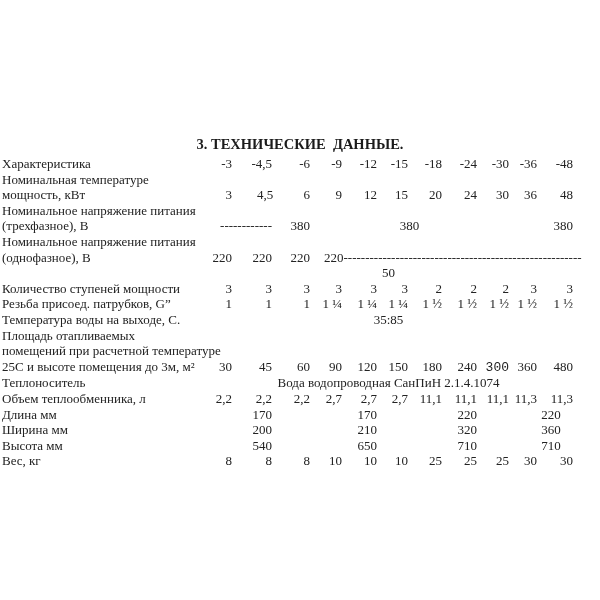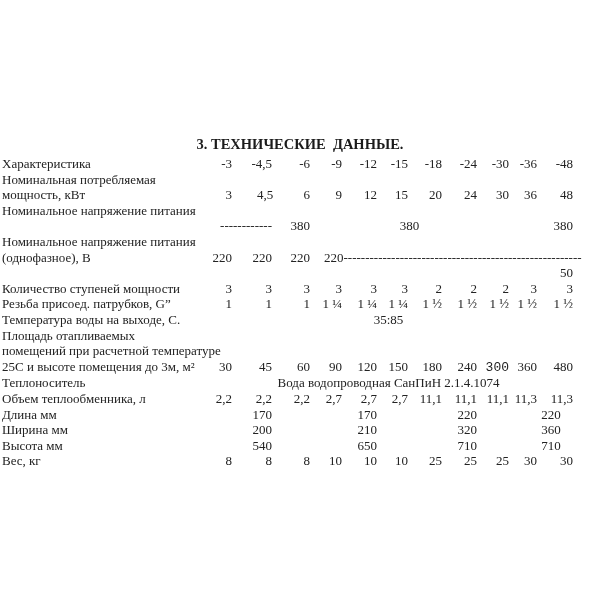--- a/index.html
+++ b/index.html
@@ -58,57 +58,58 @@
         <div class="tcell" style="grid-column: 5;">-9</div>
         <div class="tcell" style="grid-column: 6;">-12</div>
         <div class="tcell" style="grid-column: 7;">-15</div>
         <div class="tcell" style="grid-column: 8;">-18</div>
         <div class="tcell" style="grid-column: 9;">-24</div>
         <div class="tcell" style="grid-column: 10;">-30</div>
         <div class="tcell" style="grid-column: 11;">-36</div>
         <div class="tcell" style="grid-column: 12;">-48</div>
       </div>
       <div class="trow">
-        <div class="rlabel">Номинальная потребляемая</div>
+        <div class="rlabel">Номинальная температуре</div>
       </div>
       <div class="trow">
         <div class="rlabel">мощность, кВт</div>
         <div class="tcell" style="grid-column: 2;">3</div>
         <div class="tcell" style="grid-column: 3; padding-left: 25px;">4,5</div>
         <div class="tcell" style="grid-column: 4;">6</div>
         <div class="tcell" style="grid-column: 5;">9</div>
         <div class="tcell" style="grid-column: 6;">12</div>
         <div class="tcell" style="grid-column: 7;">15</div>
         <div class="tcell" style="grid-column: 8;">20</div>
         <div class="tcell" style="grid-column: 9;">24</div>
         <div class="tcell" style="grid-column: 10;">30</div>
         <div class="tcell" style="grid-column: 11;">36</div>
         <div class="tcell" style="grid-column: 12;">48</div>
       </div>
       <div class="trow">
         <div class="rlabel">Номинальное напряжение питания</div>
       </div>
       <div class="trow">
+        <div class="rlabel">(трехфазное), В</div>
         <div class="tcell" style="grid-column: 2 / span 2; text-align: right;">------------</div>
         <div class="tcell" style="grid-column: 4;">380</div>
         <div class="tcell" style="grid-column: 6 / span 4; text-align: center;">380</div>
         <div class="tcell" style="grid-column: 12;">380</div>
       </div>
       <div class="trow">
         <div class="rlabel">Номинальное напряжение питания</div>
       </div>
       <div class="trow">
         <div class="rlabel">(однофазное), В</div>
         <div class="tcell" style="grid-column: 2;">220</div>
         <div class="tcell" style="grid-column: 3;">220</div>
         <div class="tcell" style="grid-column: 4;">220</div>
         <div class="tcell" style="grid-column: 5 / span 8; text-align: left; padding-left: 14px;">220-------------------------------------------------------</div>
       </div>
       <div class="trow">
-        <div class="tcell" style="grid-column: 2 / span 11; text-align: right;">50</div>
+        <div class="tcell" style="grid-column: 2 / span 11; text-align: center;">50</div>
       </div>
       <div class="trow">
         <div class="rlabel">Количество ступеней мощности</div>
         <div class="tcell" style="grid-column: 2;">3</div>
         <div class="tcell" style="grid-column: 3;">3</div>
         <div class="tcell" style="grid-column: 4;">3</div>
         <div class="tcell" style="grid-column: 5;">3</div>
         <div class="tcell" style="grid-column: 6;">3</div>
         <div class="tcell" style="grid-column: 7;">3</div>
         <div class="tcell" style="grid-column: 8;">2</div>

